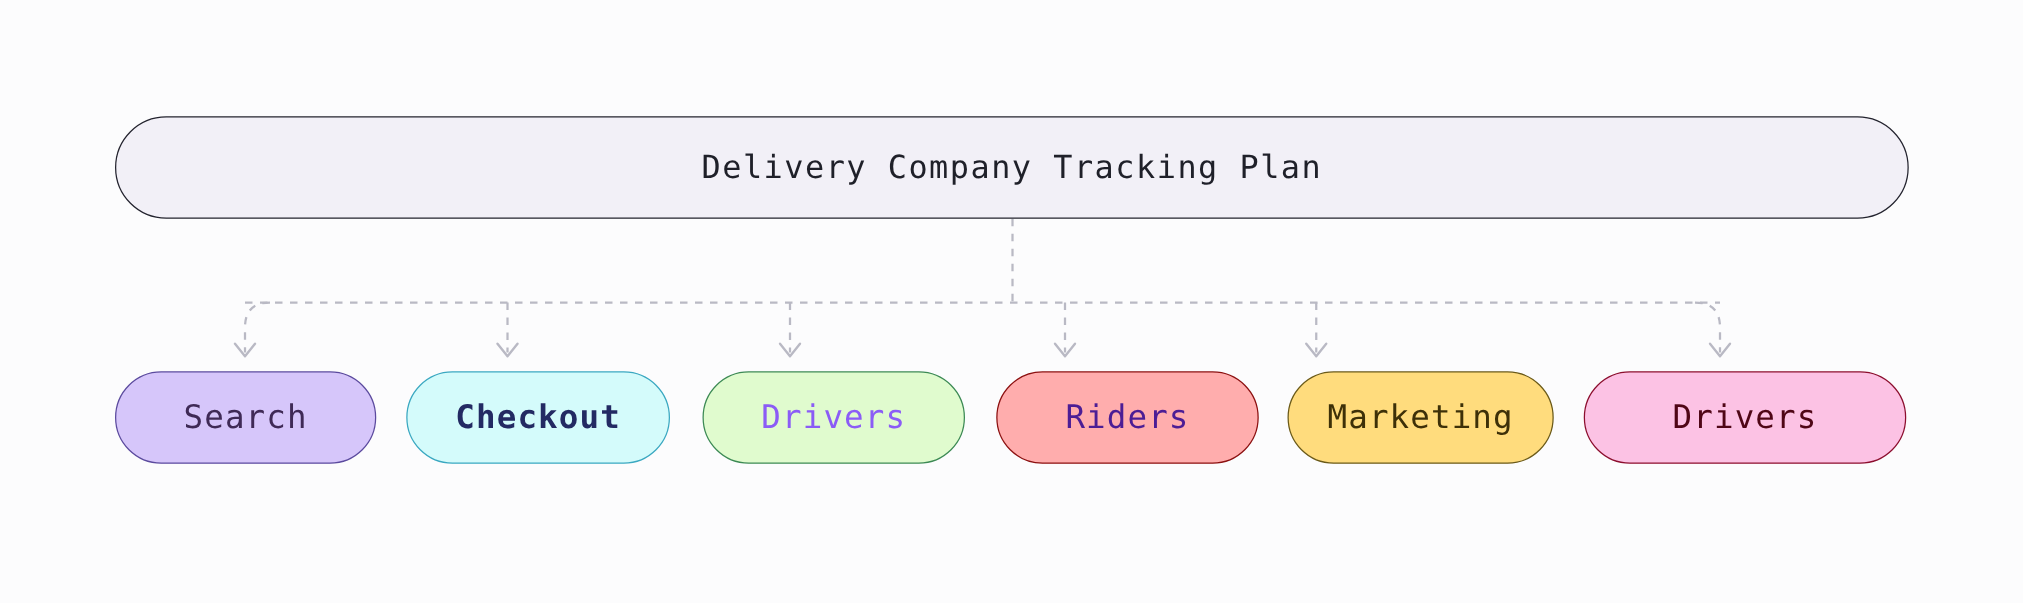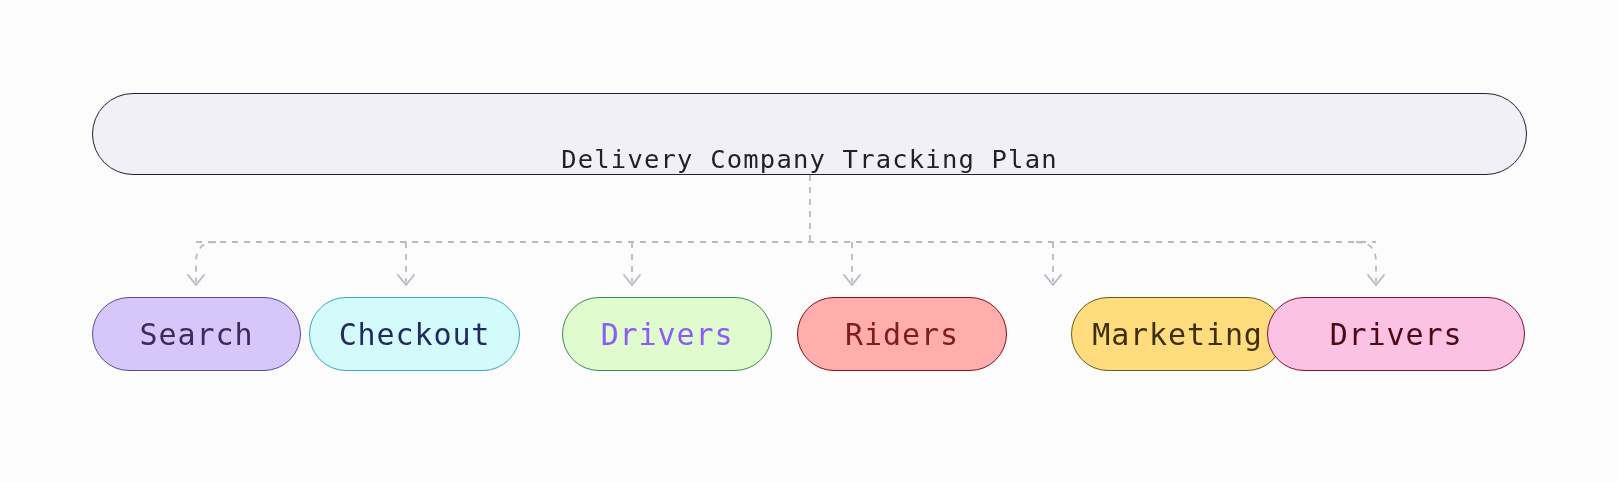--- a/index.html
+++ b/index.html
@@ -50,28 +50,28 @@
   #root-node .node-label {
     font-size: 25.5px;
     letter-spacing: 1.2px;
   }
   .child-node {
     top: 297px;
     height: 74px;
     border-radius: 37px;
   }
   .child-node .node-label {
-    font-size: 30px;
+    font-size: 26px;
     letter-spacing: 0.9px;
   }
   #child-node-0 { left: 92px;   width: 209px; }
-  #child-node-1 { left: 309px;  width: 211px; }
+  #child-node-1 { left: 325px;  width: 211px; font-weight: bold; }
   #child-node-2 { left: 562px;  width: 210px; }
   #child-node-3 { left: 797px;  width: 210px; }
-  #child-node-4 { left: 1071px; width: 213px; }
+  #child-node-4 { left: 1030px; width: 213px; }
   #child-node-5 { left: 1267px; width: 258px; }
 </style>
 </head>
 <body style="background: rgb(252, 252, 253);">
 
 <div id="diagram-canvas">
 
   <svg id="connector-layer" viewBox="0 0 1618 482" width="1618" height="482" xmlns="http://www.w3.org/2000/svg">
     <g>
       <path d="M 810 175 L 810 242" fill="none" stroke="#b9b9c4" stroke-width="1.8" stroke-dasharray="6 6" stroke-linecap="butt"></path>
@@ -105,37 +105,37 @@
       <path d="M 1053 242 L 1053 282" fill="none" stroke="#b9b9c4" stroke-width="1.8" stroke-dasharray="6 6" stroke-linecap="butt"></path>
       <path d="M 1045 275 L 1053 285 L 1061 275" fill="none" stroke="#b9b9c4" stroke-width="1.9" stroke-linecap="round" stroke-linejoin="round"></path>
     </g>
 
     <g>
       <path d="M 1356 242 Q 1376 242 1376 262 L 1376 282" fill="none" stroke="#b9b9c4" stroke-width="1.8" stroke-dasharray="6 6" stroke-linecap="butt"></path>
       <path d="M 1368 275 L 1376 285 L 1384 275" fill="none" stroke="#b9b9c4" stroke-width="1.9" stroke-linecap="round" stroke-linejoin="round"></path>
     </g>
   </svg>
 
-  <div class="node" id="root-node" style="background-color: rgb(242, 240, 247); border-color: rgb(35, 35, 46); color: rgb(31, 32, 41); align-items: flex-end;">
+  <div class="node" id="root-node" style="background-color: rgb(242, 240, 247); border-color: rgb(35, 35, 46); color: rgb(31, 32, 41);">
     <span class="node-label">Delivery Company Tracking Plan</span>
   </div>
 
   <div class="node child-node" id="child-node-0" style="background-color: rgb(214, 198, 250); border-color: rgb(91, 74, 158); color: rgb(63, 42, 86);">
     <span class="node-label">Search</span>
   </div>
 
   <div class="node child-node" id="child-node-1" style="background-color: rgb(212, 251, 251); border-color: rgb(58, 168, 193); color: rgb(35, 42, 99);">
     <span class="node-label">Checkout</span>
   </div>
 
   <div class="node child-node" id="child-node-2" style="background-color: rgb(224, 251, 206); border-color: rgb(60, 138, 84); color: #8b5cf6;">
     <span class="node-label">Drivers</span>
   </div>
 
-  <div class="node child-node" id="child-node-3" style="background-color: rgb(255, 173, 173); border-color: rgb(140, 16, 16); color: #7f1d1d;">
+  <div class="node child-node" id="child-node-3" style="background-color: rgb(255, 173, 173); border-color: rgb(140, 16, 16); color: #4c1d95;">
     <span class="node-label">Riders</span>
   </div>
 
   <div class="node child-node" id="child-node-4" style="background-color: rgb(255, 220, 125); border-color: rgb(107, 90, 24); color: rgb(61, 48, 8);">
     <span class="node-label">Marketing</span>
   </div>
 
   <div class="node child-node" id="child-node-5" style="background-color: rgb(252, 194, 228); border-color: rgb(140, 14, 46); color: rgb(79, 6, 22);">
     <span class="node-label">Drivers</span>
   </div>

